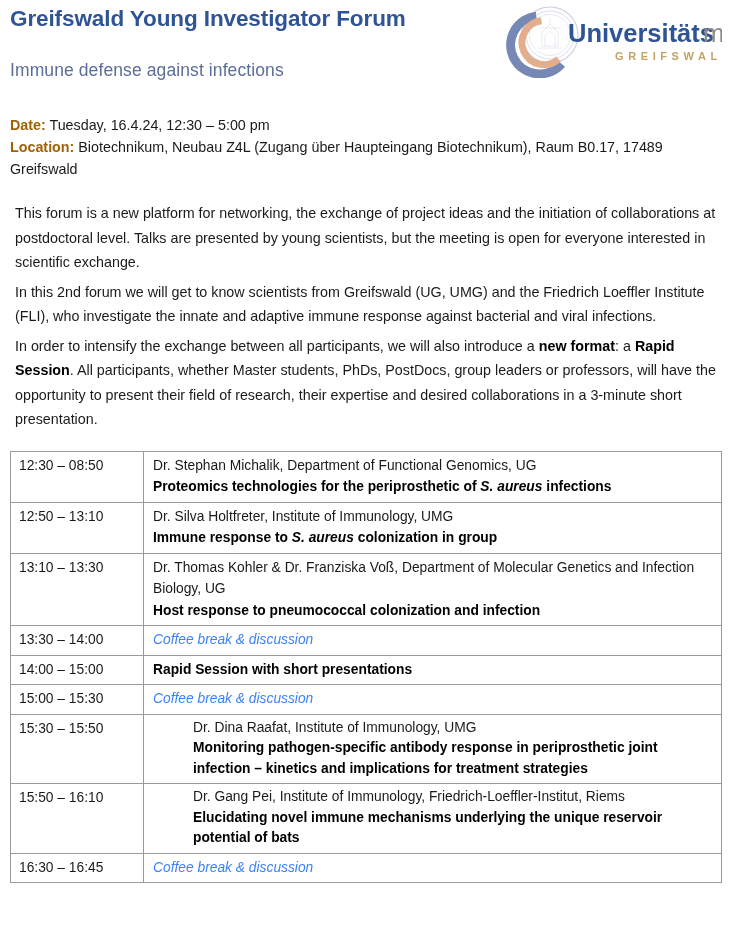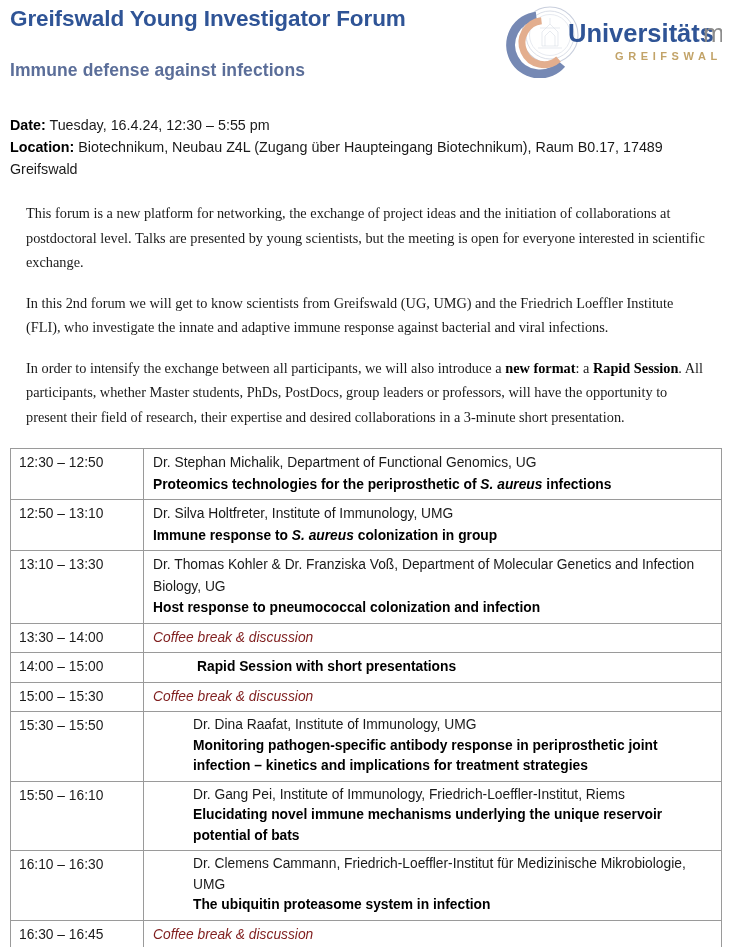--- a/index.html
+++ b/index.html
@@ -36,21 +36,21 @@
     font-weight: bold;
     color: #2F5496;
     letter-spacing: -0.1px;
     white-space: nowrap;
   }
   .doc-subtitle {
     position: absolute;
     left: 0;
     top: 60px;
     font-size: 17.5px;
-    font-weight: bold;
+    font-weight: normal;
     color: #5B6E99;
     letter-spacing: 0.1px;
     white-space: nowrap;
   }
 
   
   .logo {
     position: absolute;
     right: 0px;
     top: 2px;
@@ -59,30 +59,30 @@
   }
   .logo svg { display: block; }
 
   
   .info {
     margin-top: 14px;
     font-size: 14.3px;
     line-height: 22px;
     color: #1a1a1a;
   }
-  .info b { font-weight: bold; color: #000000; }
+  .info b { font-weight: bold; color: #a16207; }
 
   
   .body-text {
     margin-top: 21px;
     font-size: 14.3px;
     line-height: 24.5px;
     color: #1a1a1a;
   }
-  .body-text p { margin: 16px; font-family: Liberation Serif, serif; }
+  .body-text p { margin: 5px; }
   .body-text b { font-weight: bold; color: #000; text-align: center; }
 
   
   .schedule {
     margin-top: 19px;
     width: 712px;
     border-collapse: collapse;
     table-layout: fixed;
     font-size: 13.8px;
   }
@@ -97,22 +97,22 @@
     width: 117px;
     white-space: nowrap;
     padding-left: 8px;
   }
   .schedule td.detail {
     padding-left: 9px;
   }
   .line-speaker { font-weight: normal; }
   .line-title   { font-weight: bold; color: #000; }
   .line-title i { font-style: italic; font-weight: bold; }
-  .line-break   { font-style: italic; color: #7f1d1d; }
-  .line-rapid   { font-weight: bold; color: #000; margin-left: 44px; }
+  .line-break   { font-style: italic; color: #3b82f6; }
+  .line-rapid   { font-weight: bold; color: #000; }
   .tight { line-height: 20.5px; margin-left: 40px; }
 </style>
 </head>
 <body>
 
 <div class="page">
 
   <div class="header">
 
     <div class="doc-title">Greifswald Young Investigator Forum</div>
@@ -141,37 +141,37 @@
 
         <text x="68" y="40" font-family="'Liberation Sans', sans-serif" font-size="25.5" font-weight="bold" fill="#2F5496">Universitäts</text>
         <text x="203" y="40" font-family="'Liberation Sans', sans-serif" font-size="25.5" font-weight="normal" fill="#8C8C8C">medizin</text>
         <text x="115" y="58" font-family="'Liberation Sans', sans-serif" font-size="11" font-weight="bold" fill="#C2A368" letter-spacing="4.6">GREIFSWALD</text>
       </svg>
     </div>
   </div>
 
   <div class="info">
     <div>
-      <b>Date:</b><span> Tuesday, 16.4.24, 12:30 – 5:55 pm</span>
+      <b>Date:</b><span> Tuesday, 16.4.24, 12:30 – 5:00 pm</span>
     </div>
     <div>
       <b>Location:</b><span> Biotechnikum, Neubau Z4L (Zugang über Haupteingang Biotechnikum), Raum B0.17, 17489 Greifswald</span>
     </div>
   </div>
 
   <div class="body-text">
     <p>This forum is a new platform for networking, the exchange of project ideas and the initiation of collaborations at postdoctoral level. Talks are presented by young scientists, but the meeting is open for everyone interested in scientific exchange.</p>
     <p>In this 2nd forum we will get to know scientists from Greifswald (UG, UMG) and the Friedrich Loeffler Institute (FLI), who investigate the innate and adaptive immune response against bacterial and viral infections.</p>
     <p><span>In order to intensify the exchange between all participants, we will also introduce a </span><b>new format</b><span>: a </span><b>Rapid Session</b><span>. All participants, whether Master students, PhDs, PostDocs, group leaders or professors, will have the opportunity to present their field of research, their expertise and desired collaborations in a 3-minute short presentation.</span></p>
   </div>
 
   <table class="schedule">
     <tbody>
         <tr>
-          <td class="time">12:30 – 12:50</td>
+          <td class="time">12:30 – 08:50</td>
           <td class="detail">
             <div class="line-speaker">Dr. Stephan Michalik, Department of Functional Genomics, UG</div>
             <div class="line-title"><span>Proteomics technologies for the periprosthetic of </span><i>S. aureus</i><span> infections</span></div>
           </td>
         </tr>
         <tr>
           <td class="time">12:50 – 13:10</td>
           <td class="detail">
             <div class="line-speaker">Dr. Silva Holtfreter, Institute of Immunology, UMG</div>
             <div class="line-title"><span>Immune response to </span><i>S. aureus</i><span> colonization in group</span></div>
@@ -210,27 +210,20 @@
           </td>
         </tr>
         <tr>
           <td class="time">15:50 – 16:10</td>
           <td class="detail">
             <div class="line-speaker tight">Dr. Gang Pei, Institute of Immunology, Friedrich-Loeffler-Institut, Riems</div>
             <div class="line-title tight"><span>Elucidating novel immune mechanisms underlying the unique reservoir potential of bats</span></div>
           </td>
         </tr>
         <tr>
-          <td class="time">16:10 – 16:30</td>
-          <td class="detail">
-            <div class="line-speaker tight">Dr. Clemens Cammann, Friedrich-Loeffler-Institut für Medizinische Mikrobiologie, UMG</div>
-            <div class="line-title tight"><span>The ubiquitin proteasome system in infection</span></div>
-          </td>
-        </tr>
-        <tr>
           <td class="time">16:30 – 16:45</td>
           <td class="detail">
             <div class="line-break">Coffee break &amp; discussion</div>
           </td>
         </tr>
       </tbody>
   </table>
 
 </div>
 

